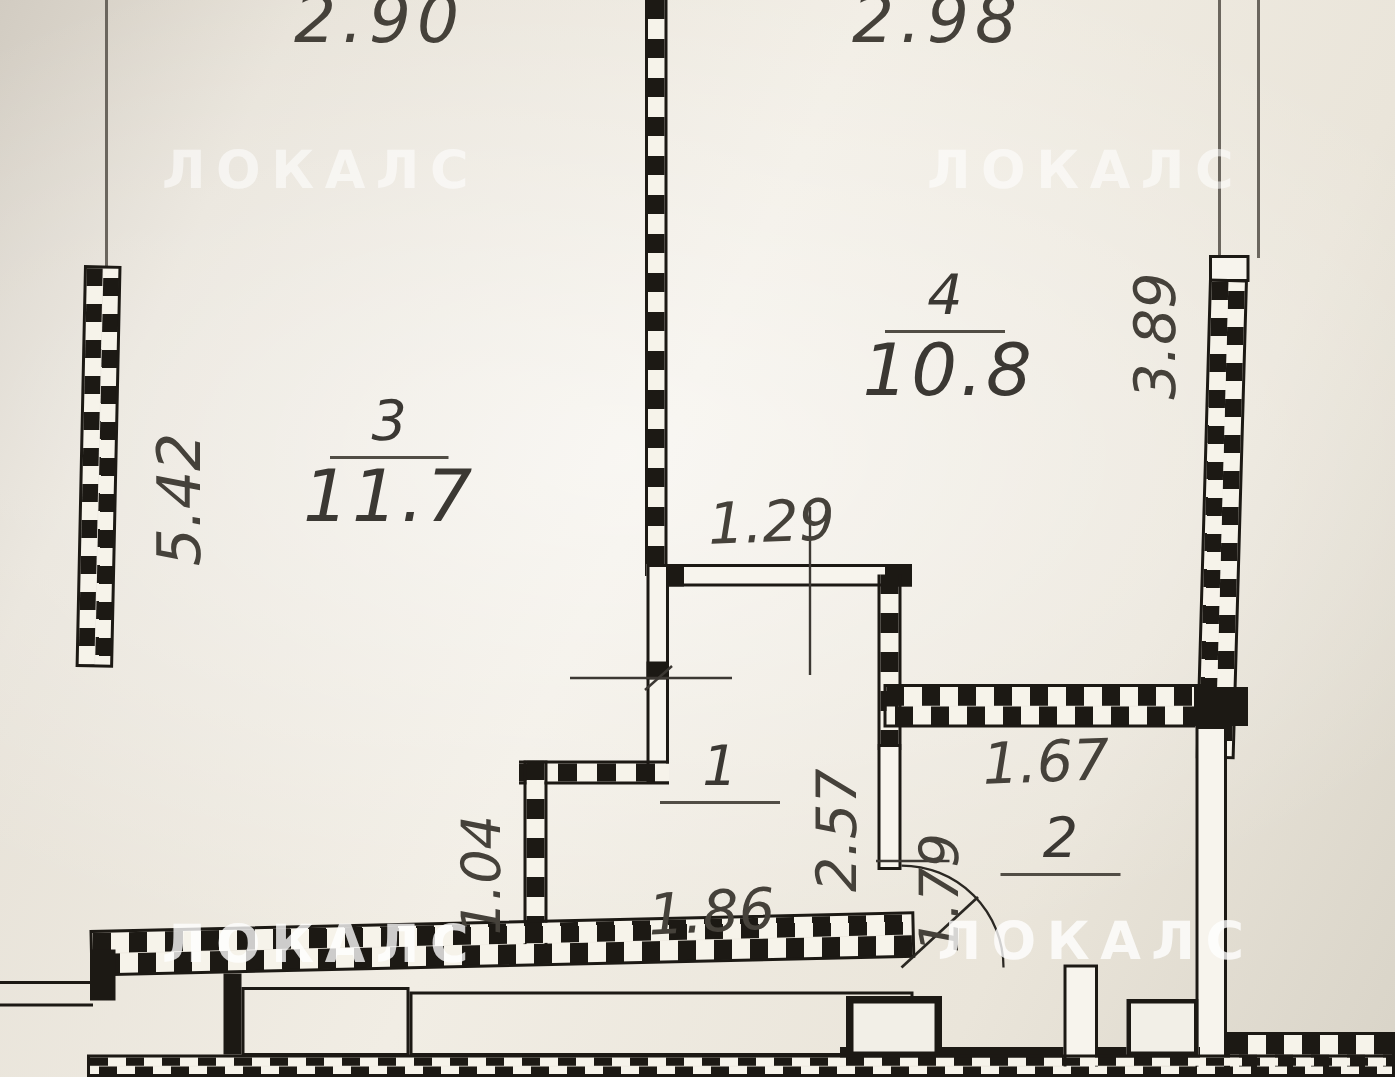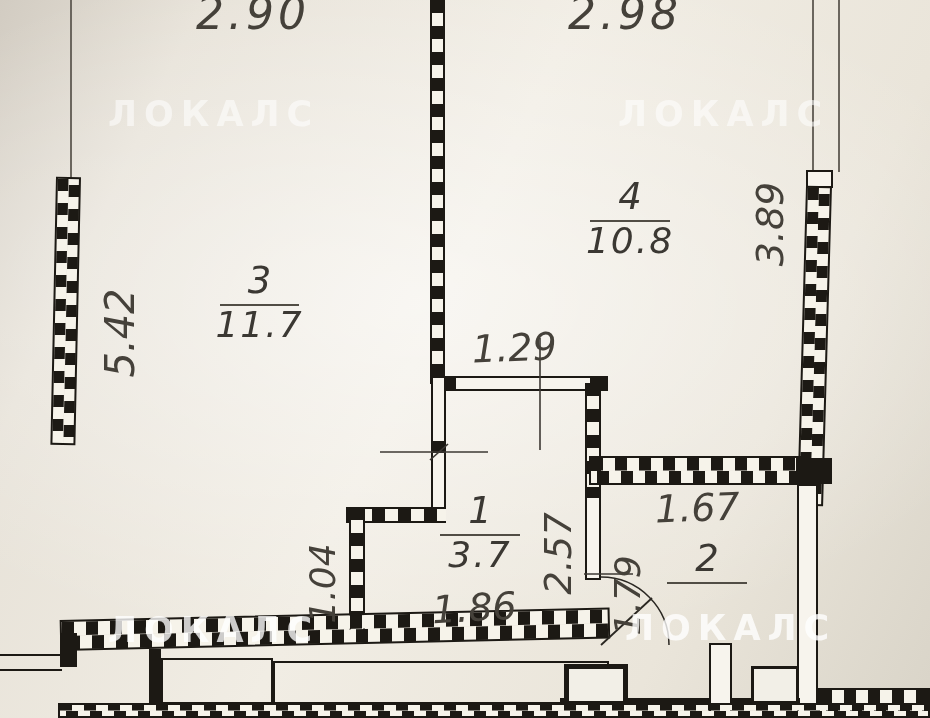--- a/index.html
+++ b/index.html
@@ -34,21 +34,21 @@
     background-size:100% 50%,100% 50%;
     background-position:left top,left bottom;
     background-repeat:no-repeat,no-repeat;}
   .outline{position:absolute;border:2px solid #1c1914;box-sizing:border-box;background:transparent;}
   .thinline{position:absolute;background:#6b665e;}
   
   .dim{position:absolute;font-style:italic;color:#45413a;white-space:nowrap;z-index:30;}
   .rot{transform:rotate(-90deg);transform-origin:center center;text-align:center;}
   .room-label{position:absolute;text-align:center;font-style:italic;color:#3b3833;z-index:30;}
   .room-num{display:inline-block;font-size:37px;line-height:1.05;padding:0 28px 3px;border-bottom:2.5px solid #514d45;}
-  .room-area{font-size:36px;line-height:1.05;margin-top:3px;letter-spacing:2px;}
+  .room-area{font-size:48px;line-height:1.05;margin-top:3px;letter-spacing:2px;}
   .wm{position:absolute;font-weight:bold;font-size:35px;letter-spacing:7px;
       color:rgba(255,255,255,0.55);z-index:50;white-space:nowrap;}
   .wm.bright{color:rgba(255,255,255,0.78);}
   svg.lines{position:absolute;left:0;top:0;z-index:20;}
   .walllayer{z-index:10;}
 </style>
 </head>
 <body>
 
 <div id="canvas">
@@ -105,21 +105,20 @@
     <span class="room-area">11.7</span>
   </div>
 
   <div class="room-label" style="left:575px;top:178px;width:110px;">
     <span class="room-num">4</span><br>
     <span class="room-area">10.8</span>
   </div>
 
   <div class="room-label" style="left:430px;top:492px;width:100px;">
     <span class="room-num">1</span><br>
-    <span class="room-area">3.7</span>
   </div>
 
   <div class="room-label" style="left:652px;top:540px;width:110px;">
     <span class="room-num">2</span><br>
   </div>
 
   <div class="dim" style="left:196px;top:-12px;font-size:44px;letter-spacing:4px;">2.90</div>
   <div class="dim" style="left:568px;top:-12px;font-size:44px;letter-spacing:4px;">2.98</div>
   <div class="dim rot" style="left:55px;top:310px;width:130px;font-size:40px;">5.42</div>
   <div class="dim rot" style="left:705px;top:202px;width:130px;font-size:38px;">3.89</div>

